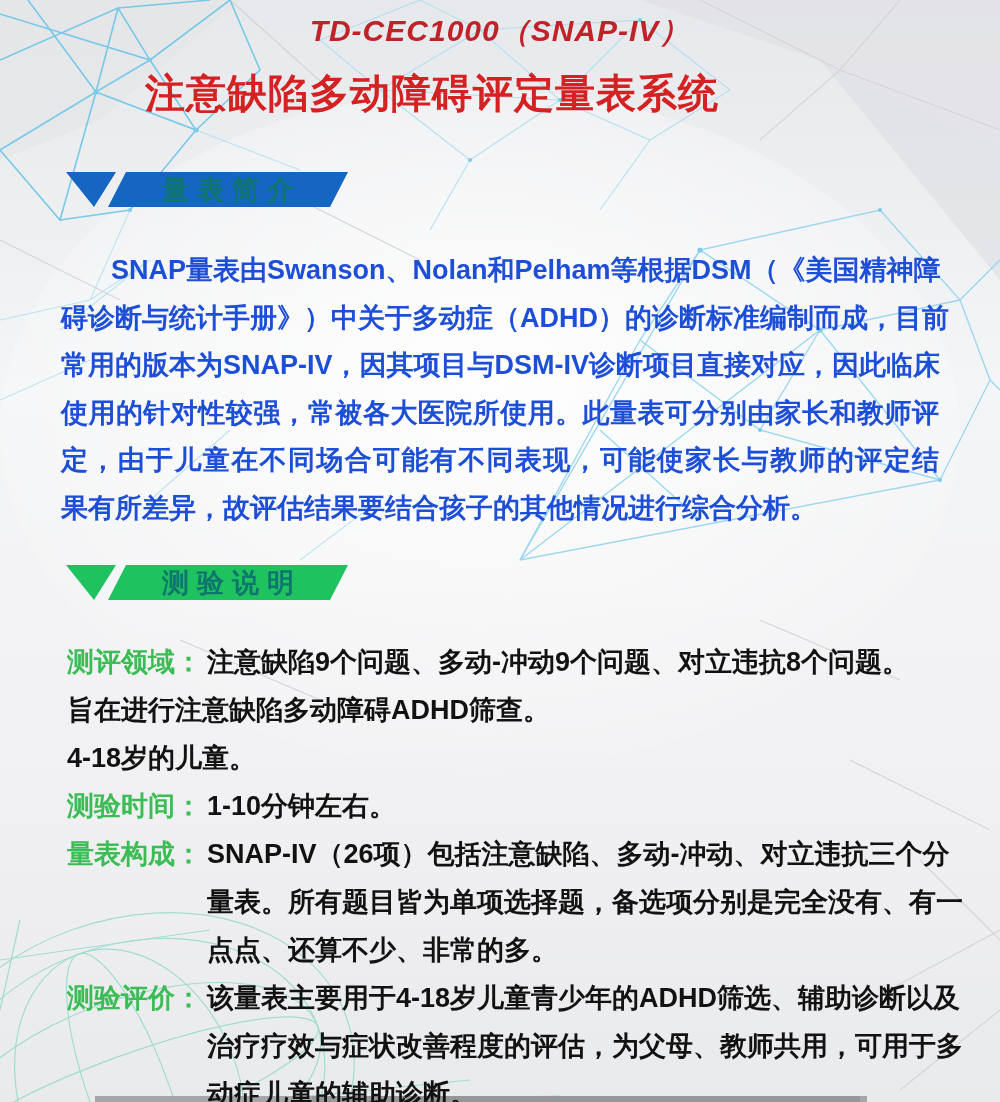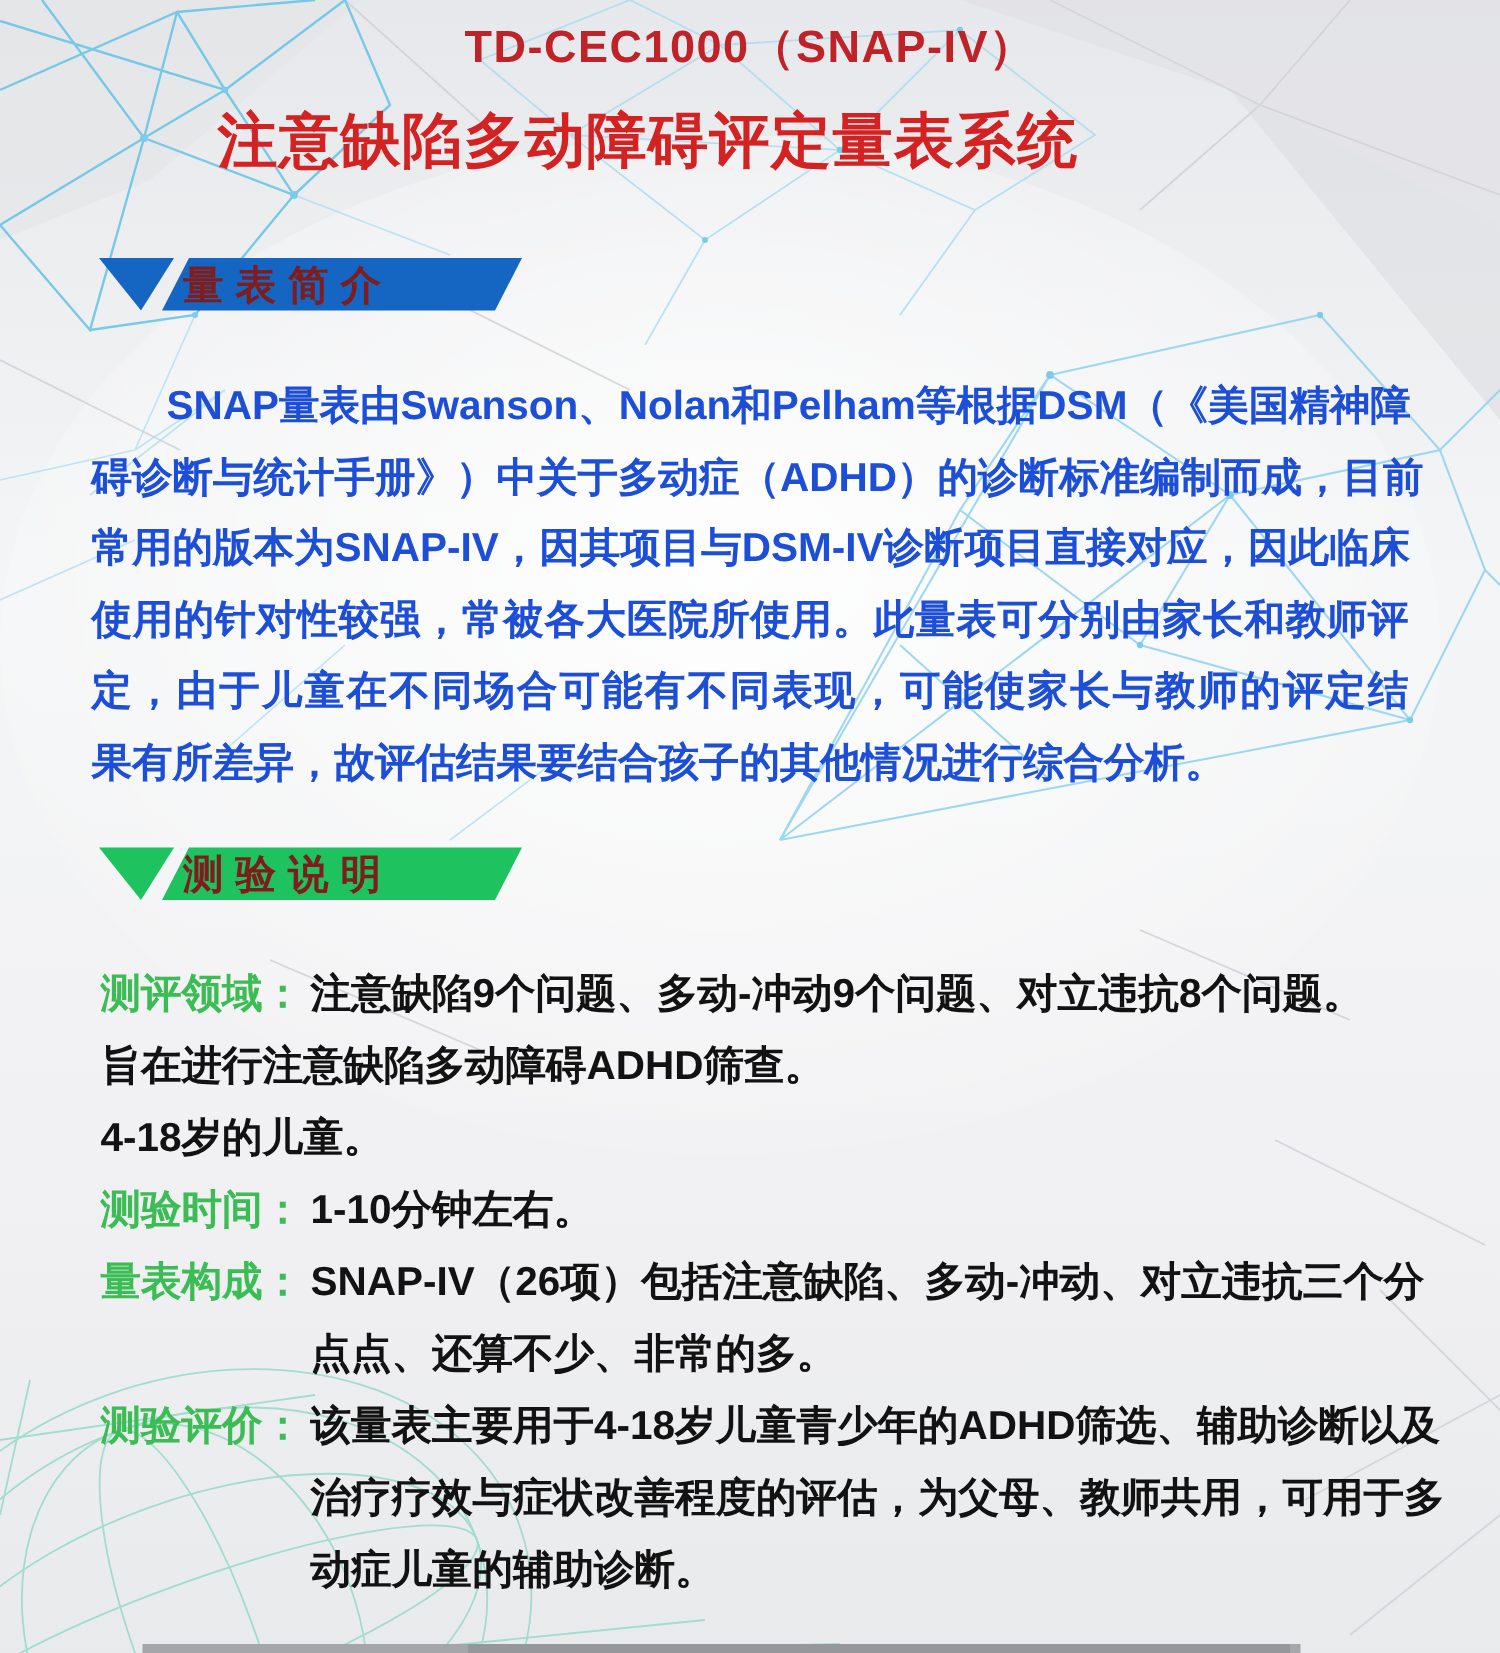--- a/index.html
+++ b/index.html
@@ -1,27 +1,27 @@
 <!DOCTYPE html>
 <html style="--c-pretitle_red: #bf2328; --c-title_red: #d42122; --c-blue_banner: #1565c2; --c-green_banner: #1ec25e; --c-label_green: #3cbc55; --c-plexus_blue: #8fd2ee; --c-globe_teal: #93d8c9;"><head>
 <meta charset="utf-8">
 <style>
   html,body{margin:0;padding:0;}
   body{font-family:"Liberation Sans",sans-serif;}
   #page{position:relative;width:1000px;height:1102px;overflow:hidden;background:#eef0f2;}
   #bg{position:absolute;left:0;top:0;width:1000px;height:1102px;}
 
   .pretitle{position:absolute;left:0;top:11px;width:1000px;text-align:center;
-    font-size:30px;font-weight:700;color:var(--c-pretitle_red,#bf2328);letter-spacing:1px;}
+    font-size:30px;font-weight:700;color:var(--c-pretitle_red,#bf2328);letter-spacing:1px;font-style:italic;}
   .main-title{position:absolute;left:0;top:66px;width:864px;text-align:center;
     font-size:40px;font-weight:700;color:var(--c-title_red,#d42122);letter-spacing:1px;}
 
   .banner-svg{position:absolute;left:58px;width:360px;height:46px;}
-  .banner-label{position:absolute;width:220px;height:36px;line-height:36px;
-    color:#7f1d1d;font-size:27px;font-weight:700;letter-spacing:8px;}
+  .banner-label{position:absolute;width:220px;height:36px;line-height:36px;text-align:center;
+    color:#0f766e;font-size:27px;font-weight:700;letter-spacing:8px;}
 
   .intro-text{position:absolute;left:61px;top:247px;width:878px;
     font-size:27px;font-weight:700;color:#1d4ed8;line-height:47.5px;}
   .pline{white-space:nowrap;}
   .fill{text-align:justify;text-align-last:justify;}
   .indent{padding-left:50px;}
 
   .instr-list{position:absolute;left:67px;top:638px;width:873px;
     font-size:27px;font-weight:700;line-height:48px;color:#121212;}
   .instr-row{display:flex;align-items:flex-start;}
@@ -170,20 +170,21 @@
       <div class="instr-label">测验时间：</div>
       <div class="instr-content">
         <div class="iline">1-10分钟左右。</div>
       </div>
     </div>
 
     <div class="instr-row">
       <div class="instr-label">量表构成：</div>
       <div class="instr-content">
         <div class="iline fill">SNAP-IV（26项）包括注意缺陷、多动-冲动、对立违抗三个分</div>
+        <div class="iline fill">量表。所有题目皆为单项选择题，备选项分别是完全没有、有一</div>
         <div class="iline">点点、还算不少、非常的多。</div>
       </div>
     </div>
 
     <div class="instr-row">
       <div class="instr-label">测验评价：</div>
       <div class="instr-content">
         <div class="iline fill">该量表主要用于4-18岁儿童青少年的ADHD筛选、辅助诊断以及</div>
         <div class="iline fill">治疗疗效与症状改善程度的评估，为父母、教师共用，可用于多</div>
         <div class="iline">动症儿童的辅助诊断。</div>

